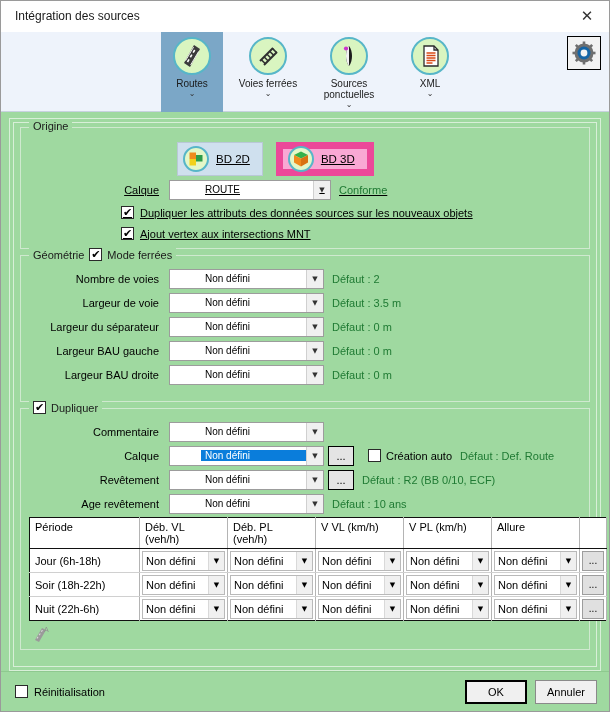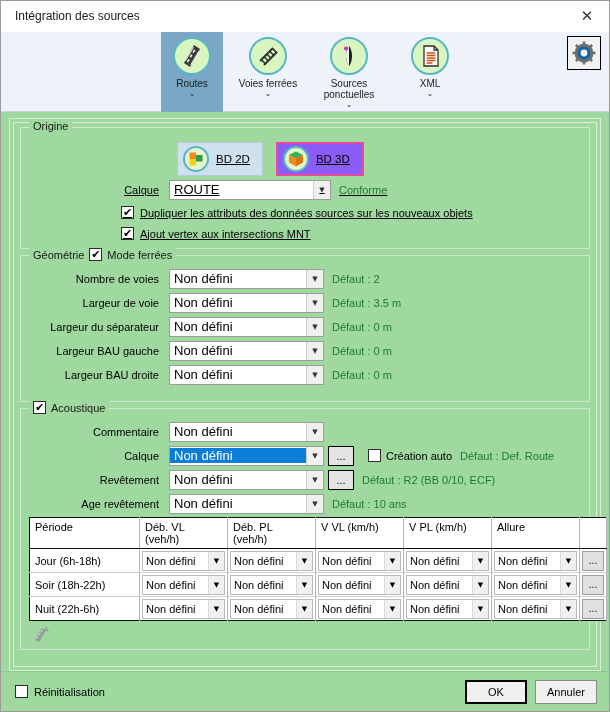--- a/index.html
+++ b/index.html
@@ -128,22 +128,22 @@
 
   
   .combo {
     width: 155px; height: 20px;
     background: #ffffff;
     border: 1px solid #9c9c9c;
     display: flex; align-items: center;
     cursor: pointer;
   }
   .combo .val {
-    flex: 1 1 auto; padding-left: 4px; font-size: 13px;
-    white-space: nowrap; overflow: hidden;
+    flex: 1 1 auto; padding-left: 4px; font-size: 10px;
+    white-space: nowrap; overflow: hidden; margin-left: 31px;
   }
   .combo .arrow {
     width: 17px; height: 18px; flex: 0 0 17px;
     background: #f0f0f0; border-left: 1px solid #d0d0d0;
     display: flex; align-items: center; justify-content: center;
     font-size: 7px; color: #333;
     font-family: "DejaVu Sans", sans-serif;
   }
   .combo.sel .val { background: #0a7ddb; color: #fff; }
   .dots {
@@ -164,21 +164,21 @@
   .cbrow { display: flex; align-items: center; gap: 6px; height: 21px; cursor: pointer; font-size: 11px; }
 
   
   .bd-wrap { display: flex; align-items: center; padding-left: 148px; height: 38px; gap: 13px; }
   .bd-btn {
     height: 34px; padding: 0 12px 0 5px;
     display: flex; align-items: center; gap: 7px;
     cursor: pointer; font-size: 11.5px;
   }
   .bd-btn.pressed { background: #cfe0ee; border: 1px solid #b9c8d6; }
-  .bd-btn.focused { background: #8b5cf6; border: 2px solid #ec4899; }
+  .bd-btn.focused { background: #f9a8d4; border: 7px solid #ec4899; }
   .bd-ico {
     width: 26px; height: 26px; border-radius: 50%;
     background: #e4f7c8; border: 2px solid #57b6c8;
     display: flex; align-items: center; justify-content: center;
   }
 
   
   #tbl {
     border: 1px solid #111; background: #fff;
     margin: 2px 0 0 0;
@@ -436,21 +436,21 @@
               <span class="val">Non défini</span>
               <span class="arrow">▼</span>
             </div>
             <span class="hint">Défaut : 0 m</span>
           </div>
         </div>
 
         <div class="group" style="padding-top:11px;padding-bottom:4px;">
           <div class="legend">
             <span class="cb">✔</span>
-            <span>Acoustique</span>
+            <span>Dupliquer</span>
           </div>
 
           <div class="row">
             <span class="lbl">Commentaire</span>
             <div class="combo">
               <span class="val">Non défini</span>
               <span class="arrow">▼</span>
             </div>
           </div>
 

